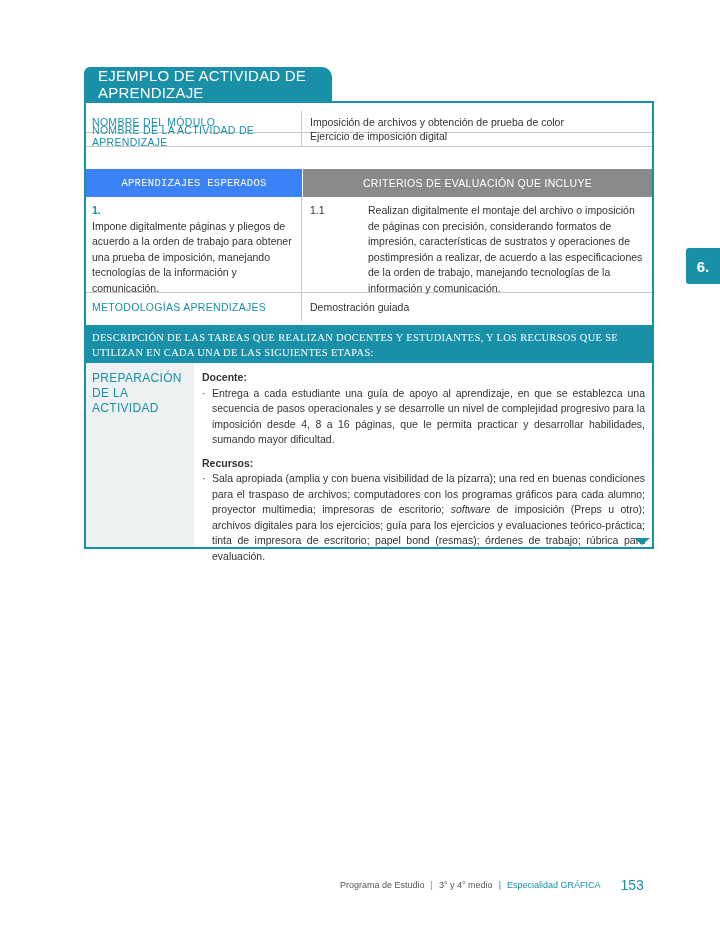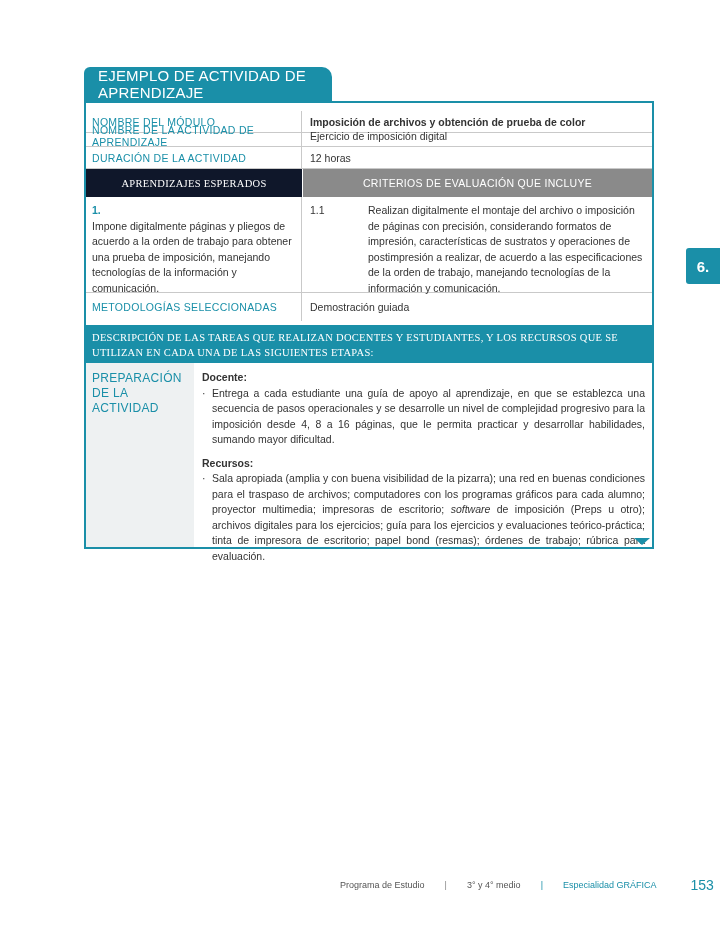--- a/index.html
+++ b/index.html
@@ -10,23 +10,23 @@
          font-size: 15px; letter-spacing: 0.2px; display: flex; align-items: center; padding-left: 14px; box-sizing: border-box;
          font-family: "Liberation Sans Narrow", "Liberation Sans", sans-serif; }
   .frame { position: absolute; left: 84px; top: 101px; width: 570px; height: 448px;
            border: 2px solid #1a8fa8; border-top: 2px solid #1a8fa8; box-sizing: border-box; background: #fff; }
   .row { position: absolute; left: 0; width: 566px; display: flex; border-bottom: 1px solid #c9c9c9; box-sizing: border-box; }
   .lab { width: 216px; border-right: 1px solid #c9c9c9; box-sizing: border-box; padding: 0 6px;
          color: #1a8fa8; font-size: 10.5px; display: flex; align-items: center; letter-spacing: 0.3px;
          font-family: "Liberation Sans Narrow", "Liberation Sans", sans-serif; }
   .val { flex: 1; padding: 0 8px; font-size: 10.5px; display: flex; align-items: center; color: #333;
          font-family: "Liberation Sans Narrow", "Liberation Sans", sans-serif; }
-  .val.bold { font-weight: bold; }
-  .hdr-l { width: 216px; background: #0f172a; color: #fff; font-size: 10.5px; display: flex; align-items: center; justify-content: center; letter-spacing: 0.3px;
-           font-family: Liberation Serif, serif; }
+  .val.bold { font-weight: normal; }
+  .hdr-l { width: 216px; background: #3b82f6; color: #fff; font-size: 10.5px; display: flex; align-items: center; justify-content: center; letter-spacing: 0.3px;
+           font-family: Liberation Mono, monospace; }
   .hdr-r { flex: 1; background: #8a8a8a; color: #fff; font-size: 10.5px; display: flex; align-items: center; justify-content: center; letter-spacing: 0.3px; border-left: 1px solid #fff;
            font-family: "Liberation Sans Narrow", "Liberation Sans", sans-serif; }
   .learn { width: 216px; border-right: 1px solid #c9c9c9; box-sizing: border-box; padding: 6px 6px; font-size: 10.5px; line-height: 15.5px; color: #333;
            font-family: "Liberation Sans Narrow", "Liberation Sans", sans-serif; }
   .learn .num { color: #1a8fa8; font-weight: bold; display: block; }
   .crit { flex: 1; padding: 6px 8px; font-size: 10.5px; line-height: 15.5px; color: #333; display: flex;
           font-family: "Liberation Sans Narrow", "Liberation Sans", sans-serif; gap: 40px; }
   .crit .cn { width: 18px; flex-shrink: 0; }
   .desc { position: absolute; left: 0; top: 222px; width: 566px; height: 38px; background: #1a8fa8; color: #fff;
           font-size: 10.5px; line-height: 15px; padding: 5px 6px; box-sizing: border-box; letter-spacing: 0.3px;
@@ -38,60 +38,56 @@
                 font-family: "Liberation Sans Narrow", "Liberation Sans", sans-serif; }
   .stage-body h4 { margin: 0; font-size: 10.5px; font-weight: bold; color: #333; }
   .stage-body .item { display: flex; text-align: justify; }
   .stage-body .bul { width: 10px; flex-shrink: 0; }
   .stage-body .gap { height: 8px; }
   .arrow { position: absolute; right: 2px; bottom: 2px; width: 0; height: 0;
            border-left: 8px solid transparent; border-right: 8px solid transparent; border-top: 7px solid #1a8fa8; }
   .side-tab { position: absolute; left: 686px; top: 248px; width: 34px; height: 36px; background: #1a8fa8; border-radius: 3px 0 0 3px;
               color: #fff; font-weight: bold; font-size: 15px; display: flex; align-items: center; justify-content: center;
               font-family: "Liberation Sans", sans-serif; }
-  .footer { position: absolute; left: 340px; top: 877px; font-size: 9px; color: #555; display: flex; align-items: center; gap: 20px;
+  .footer { position: absolute; left: 340px; top: 877px; font-size: 9px; color: #555; display: flex; align-items: center; gap: 6px;
             font-family: "Liberation Sans", sans-serif; }
   .footer .sep { color: #888; }
   .footer .spec { color: #1a8fa8; }
   .footer .page { color: #1a8fa8; font-size: 14px; margin-left: 14px; }
 </style>
 </head>
 <body>
 
 <div class="tab">EJEMPLO DE ACTIVIDAD DE APRENDIZAJE</div>
 
 <div class="frame">
   <div class="row" style="top:8px;height:22px;">
     <div class="lab">NOMBRE DEL MÓDULO</div>
     <div class="val bold">Imposición de archivos y obtención de prueba de color</div>
   </div>
   <div class="row" style="top:22px;height:22px;">
     <div class="lab">NOMBRE DE LA ACTIVIDAD DE APRENDIZAJE</div>
     <div class="val">Ejercicio de imposición digital</div>
   </div>
-  <div class="row" style="top:44px;height:22px;">
-    <div class="lab">DURACIÓN DE LA ACTIVIDAD</div>
-    <div class="val">12 horas</div>
-  </div>
   <div class="row" style="top:66px;height:28px;border-bottom:none;">
     <div class="hdr-l">APRENDIZAJES ESPERADOS</div>
     <div class="hdr-r">CRITERIOS DE EVALUACIÓN QUE INCLUYE</div>
   </div>
   <div class="row" style="top:94px;height:96px;">
     <div class="learn">
       <span class="num">1.</span>
       <span>Impone digitalmente páginas y pliegos de acuerdo a la orden de trabajo para obtener una prueba de imposición, manejando tecnologías de la información y comunicación.</span>
     </div>
     <div class="crit">
       <span class="cn">1.1</span>
       <span>Realizan digitalmente el montaje del archivo o imposición de páginas con precisión, considerando formatos de impresión, características de sustratos y operaciones de postimpresión a realizar, de acuerdo a las especificaciones de la orden de trabajo, manejando tecnologías de la información y comunicación.</span>
     </div>
   </div>
   <div class="row" style="top:190px;height:28px;border-bottom:none;">
-    <div class="lab">METODOLOGÍAS SELECCIONADAS</div>
+    <div class="lab">METODOLOGÍAS APRENDIZAJES</div>
     <div class="val">Demostración guiada</div>
   </div>
   <div class="desc">DESCRIPCIÓN DE LAS TAREAS QUE REALIZAN DOCENTES Y ESTUDIANTES, Y LOS RECURSOS QUE SE UTILIZAN EN CADA UNA DE LAS SIGUIENTES ETAPAS:</div>
   <div class="stage">
     <div class="stage-lab">PREPARACIÓN DE LA ACTIVIDAD</div>
     <div class="stage-body">
       <h4>Docente:</h4>
       <div class="item">
         <span class="bul">·</span>
         <span>Entrega a cada estudiante una guía de apoyo al aprendizaje, en que se establezca una secuencia de pasos operacionales y se desarrolle un nivel de complejidad progresivo para la imposición desde 4, 8 a 16 páginas, que le permita practicar y desarrollar habilidades, sumando mayor dificultad.</span>

